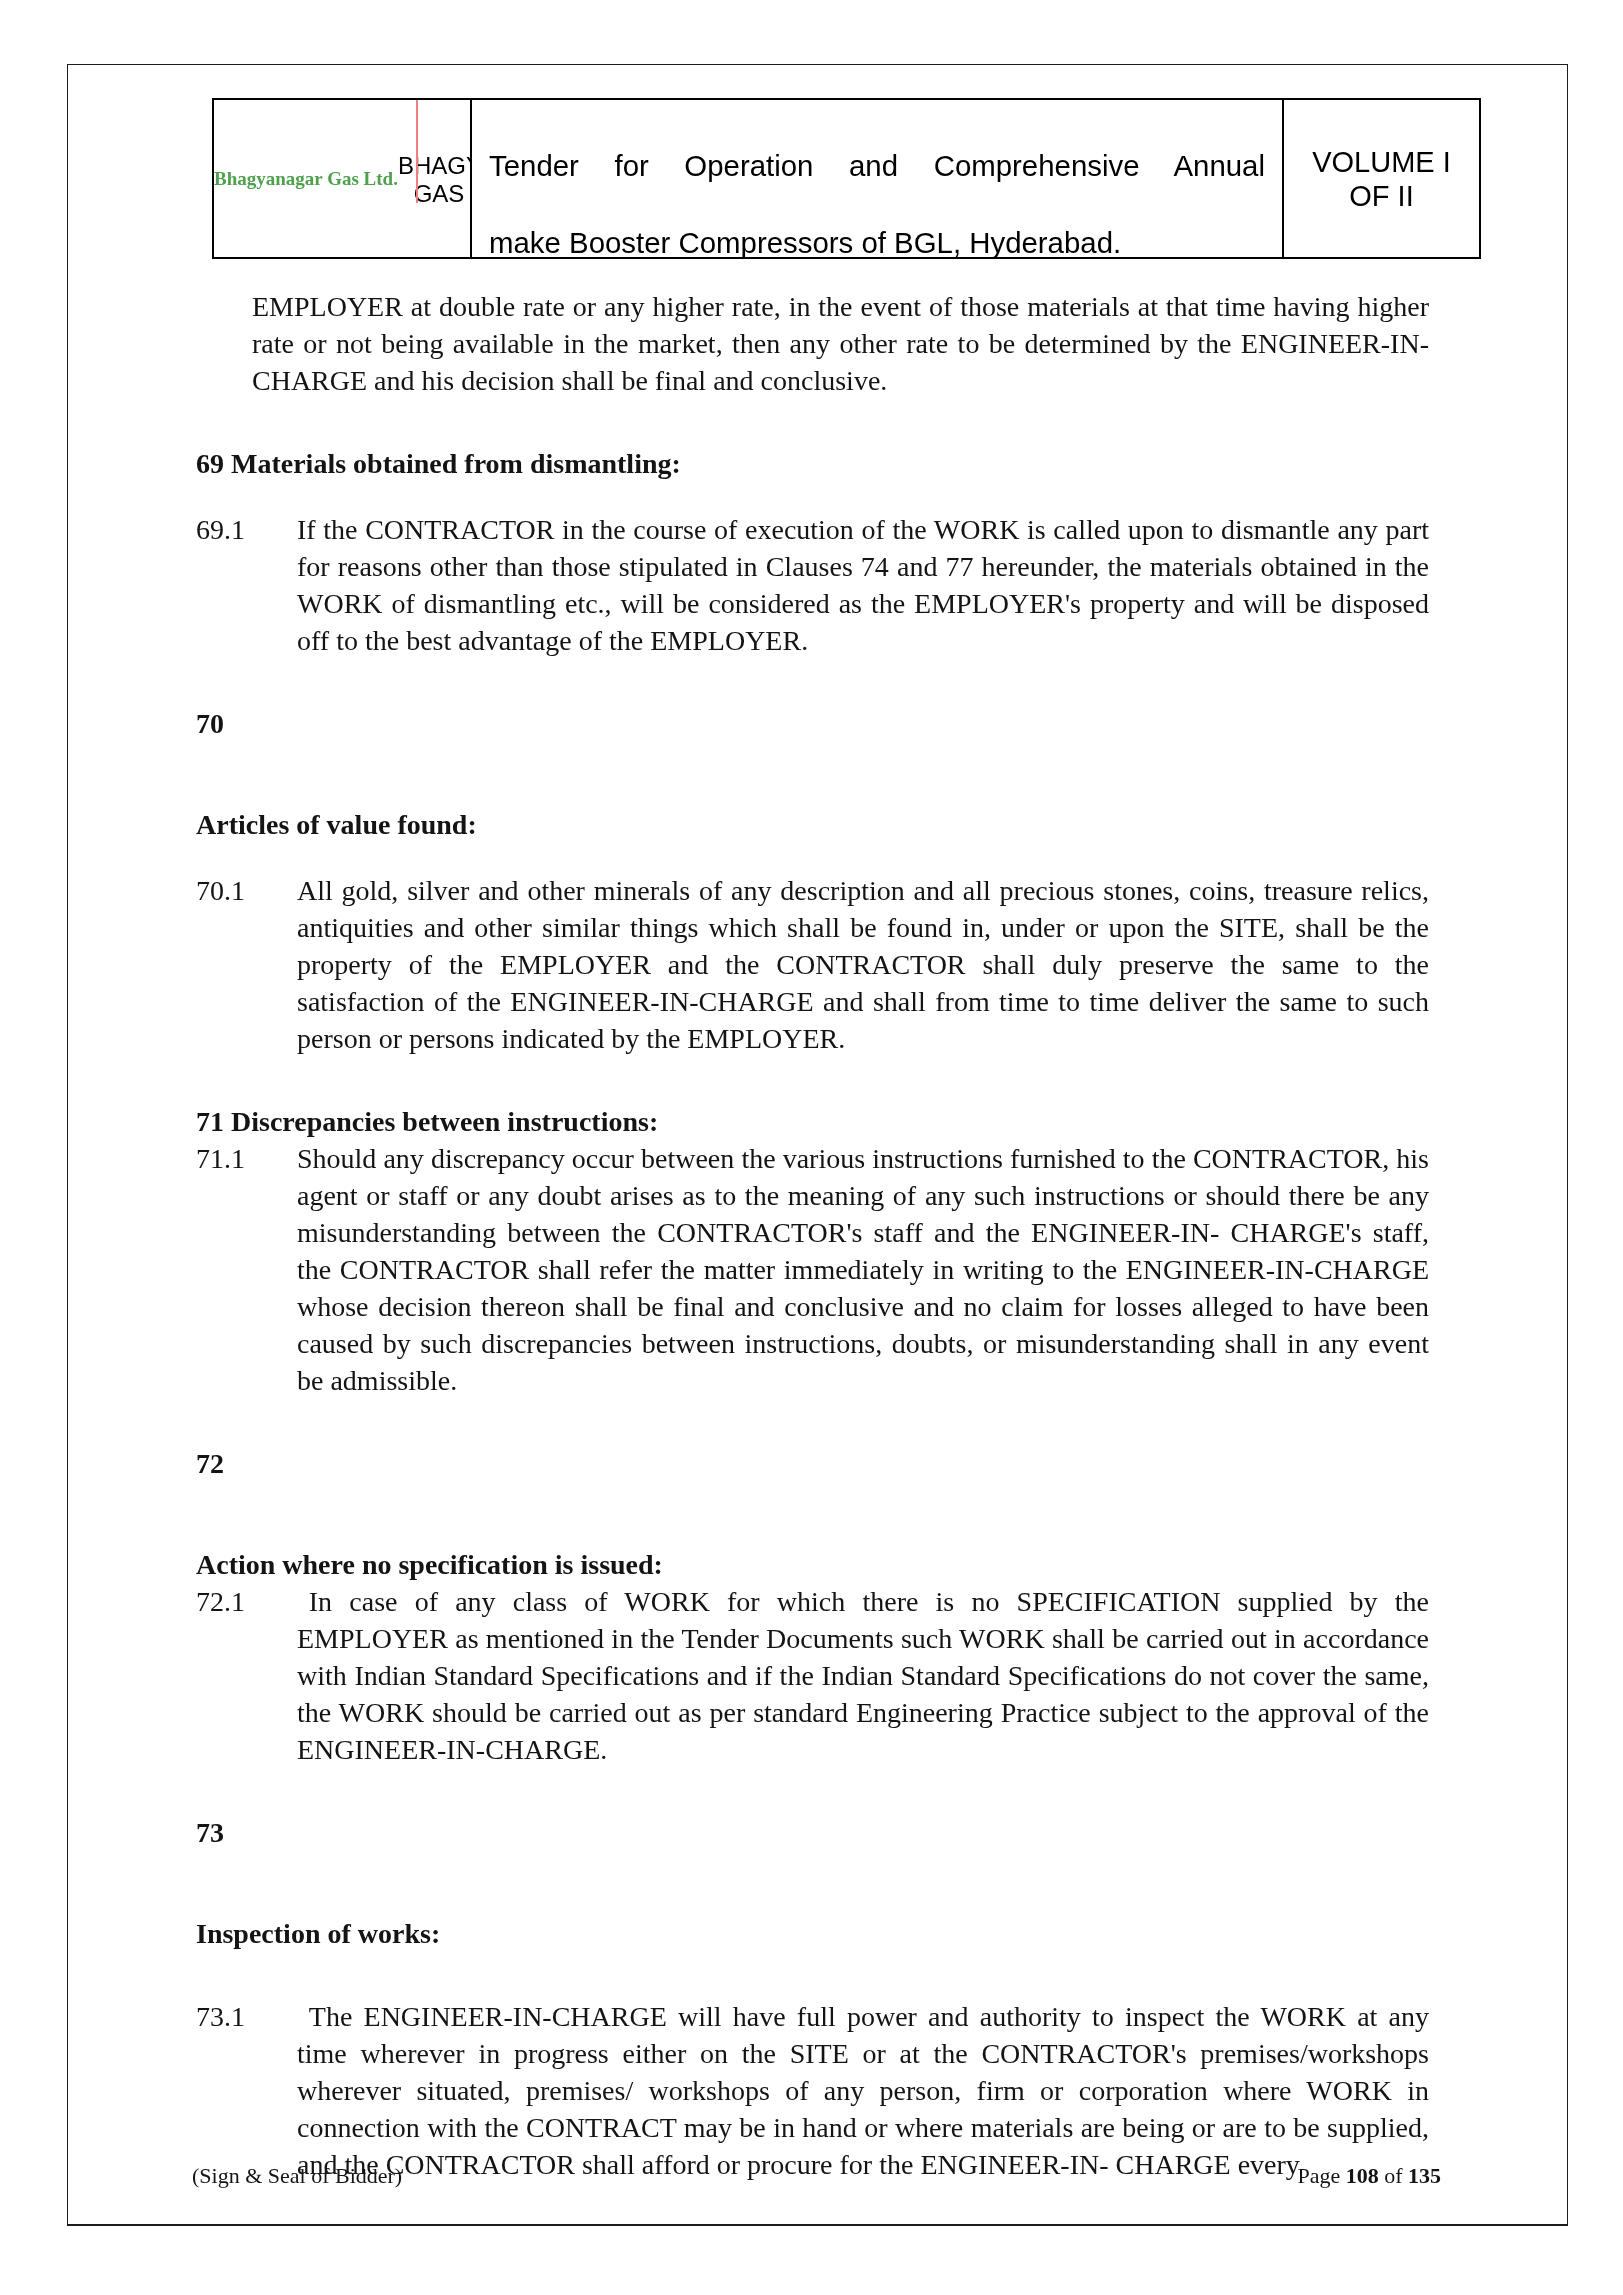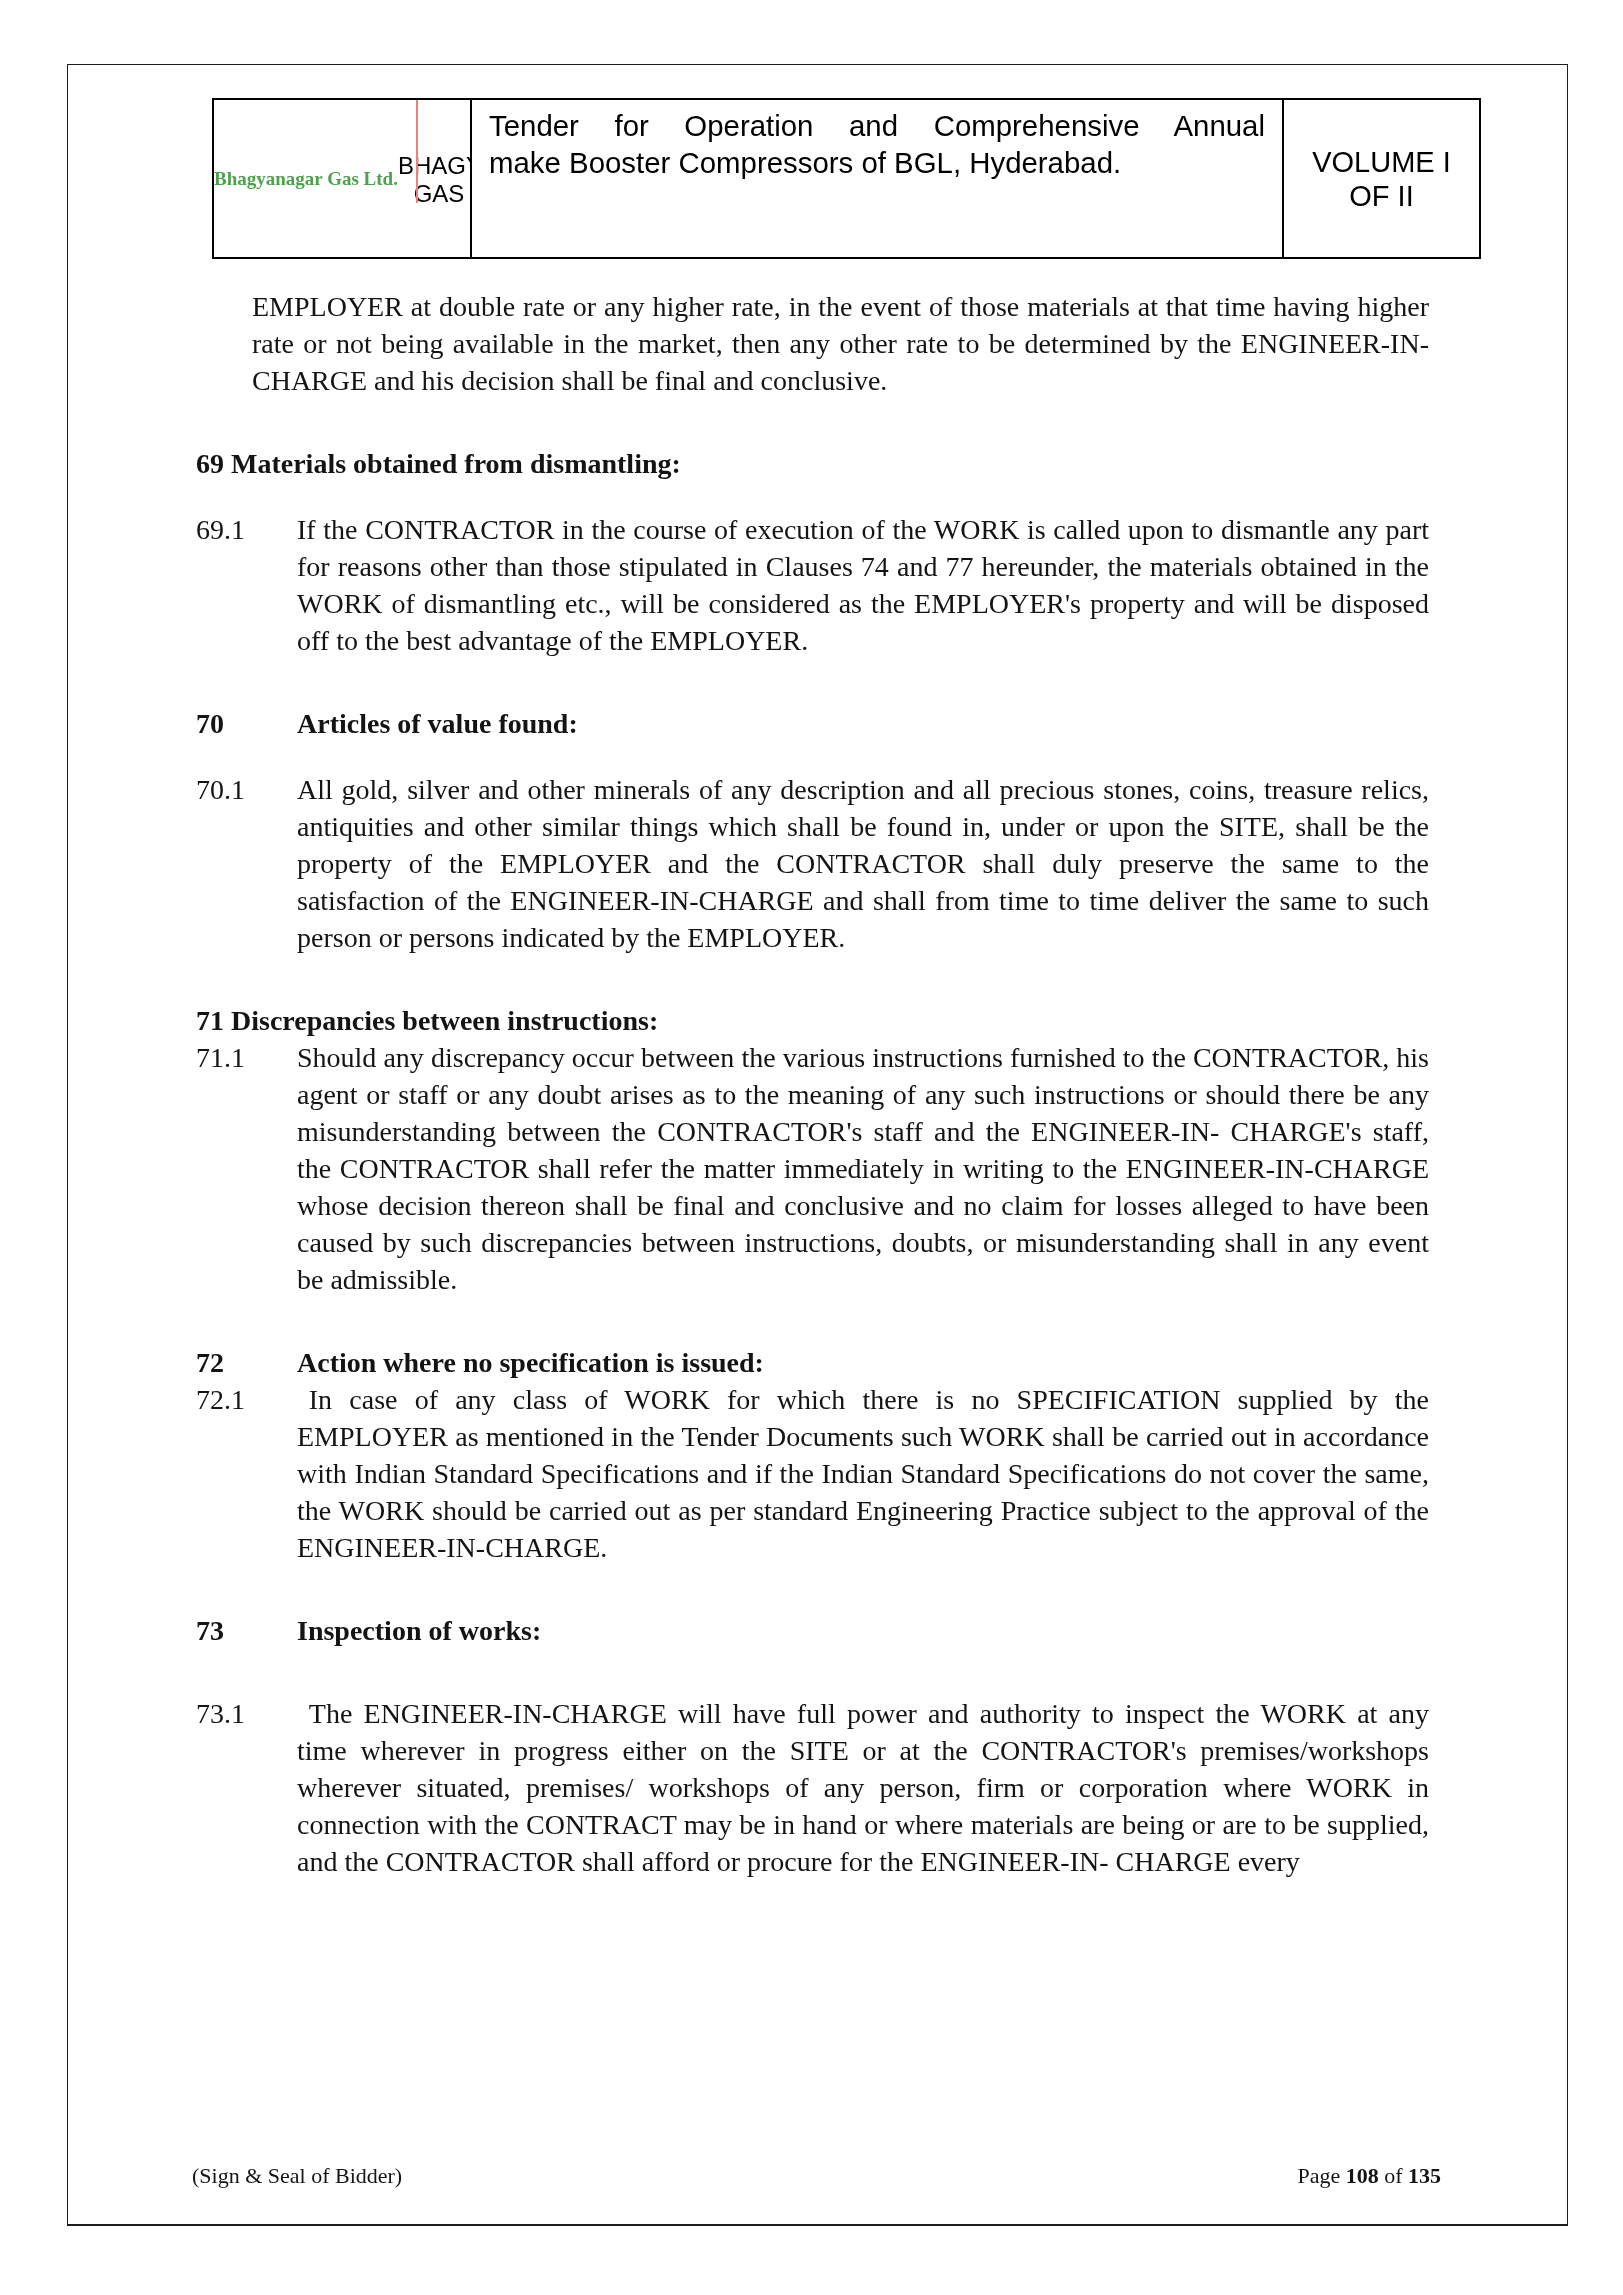--- a/index.html
+++ b/index.html
@@ -53,39 +53,39 @@
     position:absolute; right:52px; top:0;
     width:2px; height:103px; background:#ef8080;
   }
   .cell-title {
     flex:1 1 auto;
     border-right:2px solid #000;
     padding:6.5px 17px 0 17px;
     font-size:29.4px; line-height:37px;
     color:#000;
   }
-  .tl { width:100%; }
+  .tl { width:100%;margin-top:40px; }
   .jl { text-align:justify; text-align-last:justify; }
   .cl { text-align:center; }
   .cell-volume {
     width:195px; flex:0 0 195px;
     display:flex; flex-direction:column;
     justify-content:center; align-items:center;
     font-size:29px; line-height:34px; color:#000;
   }
   
   .content {
     position:absolute;
     left:196px; top:288px;
     width:1233px;
     font-size:28px; line-height:37px;
   }
   .para { margin-left:56px; text-align:justify; }
   .h-flush { font-weight:bold; }
-  .h-tab { display:flex; font-weight:bold; }
+  .h-tab { display:flex; font-weight:bold;flex-direction:column; }
   .h-tab .num, .clause .num { width:101px; flex:0 0 101px; }
   .h-tab .ttl { flex:1 1 auto; }
   .clause { display:flex; }
   .clause .txt { flex:1 1 auto; text-align:justify; }
   .lead-indent { text-indent:11.8px; }
   .g-top  { margin-top:46px; }  
   .g-mid  { margin-top:29px; }  
   
   .footer {
     position:absolute;

